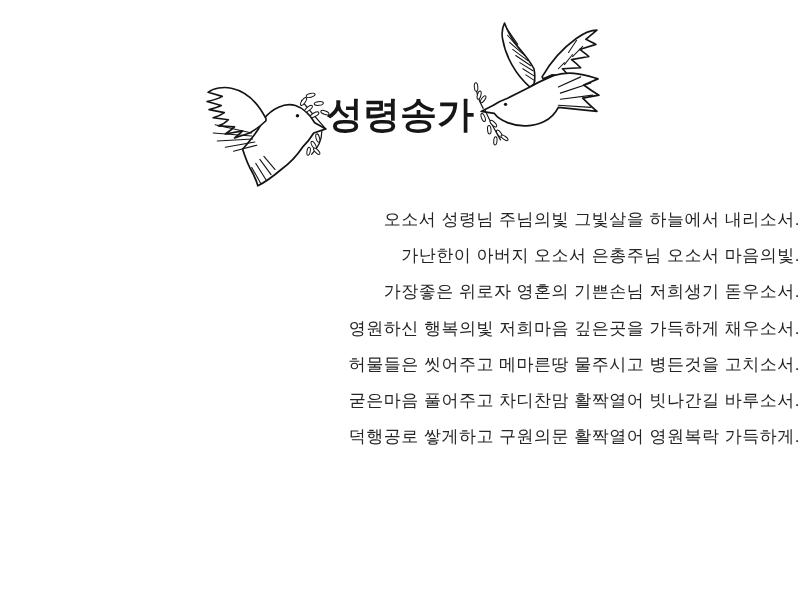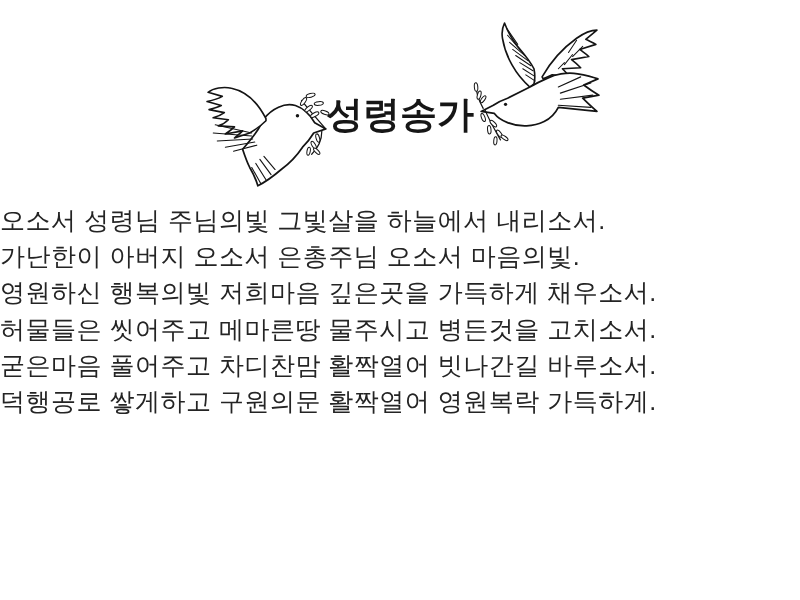--- a/index.html
+++ b/index.html
@@ -40,23 +40,23 @@
     font-weight: 800;
     letter-spacing: 0px;
     color: #161616;
     white-space: nowrap;
   }
   .hymn {
     position: absolute;
     left: 0;
     top: 202px;
     width: 800px;
-    text-align: left;
+    text-align: right;
     color: #242424;
-    font-size: 25px;
+    font-size: 17px;
     font-weight: 300;
   }
   .hymn .line {
     height: 36.2px;
     line-height: 36.2px;
     white-space: nowrap;
     letter-spacing: 0.5px;
   }
 </style>
 </head>
@@ -131,19 +131,20 @@
       <ellipse cx="18" cy="106" rx="4.2" ry="1.7" transform="rotate(85 18 106)"></ellipse>
       <ellipse cx="28" cy="110" rx="4.2" ry="1.7" transform="rotate(55 28 110)"></ellipse>
       <ellipse cx="24" cy="117" rx="4" ry="1.6" transform="rotate(95 24 117)"></ellipse>
       <ellipse cx="33" cy="114" rx="4" ry="1.6" transform="rotate(35 33 114)"></ellipse>
     </g>
   </svg>
 
   <div class="hymn">
     <div class="line">오소서 성령님 주님의빛 그빛살을 하늘에서 내리소서.</div>
     <div class="line">가난한이 아버지 오소서 은총주님 오소서 마음의빛.</div>
+    <div class="line">가장좋은 위로자 영혼의 기쁜손님 저희생기 돋우소서.</div>
     <div class="line">영원하신 행복의빛 저희마음 깊은곳을 가득하게 채우소서.</div>
     <div class="line">허물들은 씻어주고 메마른땅 물주시고 병든것을 고치소서.</div>
     <div class="line">굳은마음 풀어주고 차디찬맘 활짝열어 빗나간길 바루소서.</div>
     <div class="line">덕행공로 쌓게하고 구원의문 활짝열어 영원복락 가득하게.</div>
   </div>
 
 </div>
 
 </body></html>

